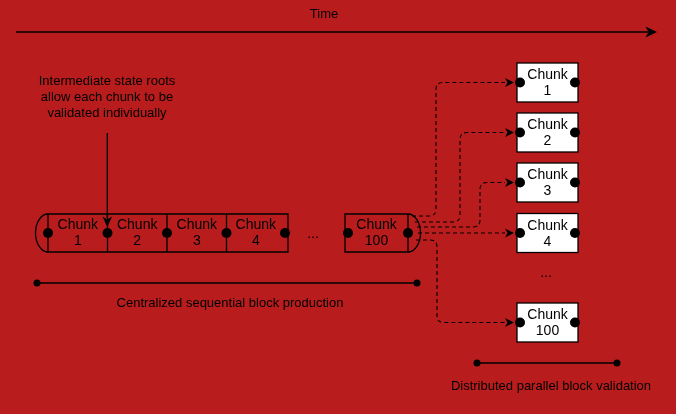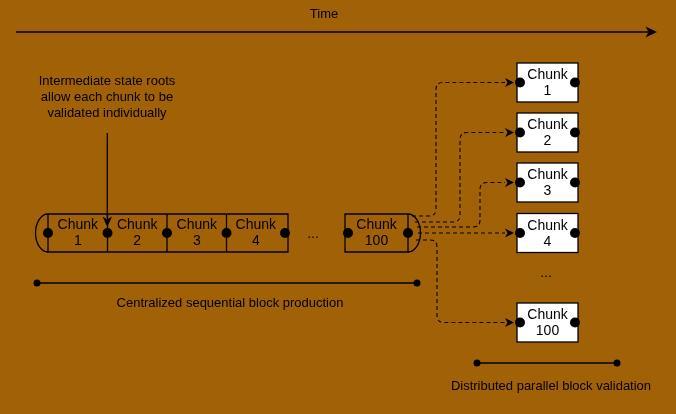--- a/index.html
+++ b/index.html
@@ -1,16 +1,16 @@
 <!DOCTYPE html>
 <html><head>
 <meta charset="utf-8">
 <style>
   html,body{margin:0;padding:0;background:#ffffff;}
-  .canvas{width:676px;height:414px;position:relative;background:#a16207;overflow:hidden;}
+  .canvas{width:676px;height:414px;position:relative;background:#b91c1c;overflow:hidden;}
   svg{display:block;}
   .lbl{font-family:"Liberation Sans","DejaVu Sans",sans-serif;font-size:13px;fill:#000000;}
   .chunk-txt{font-family:"Liberation Sans","DejaVu Sans",sans-serif;font-size:14px;fill:#000000;}
   .solid{stroke:#000000;stroke-width:1.3;fill:none;}
   .dashed{stroke:#000000;stroke-width:1.1;fill:none;stroke-dasharray:4 3;}
   .dot{fill:#000000;stroke:none;}
   .fillblk{fill:#000000;stroke:none;}
   .box{stroke:#000000;stroke-width:1.3;fill:#ffffff;}
 </style>
 </head>

